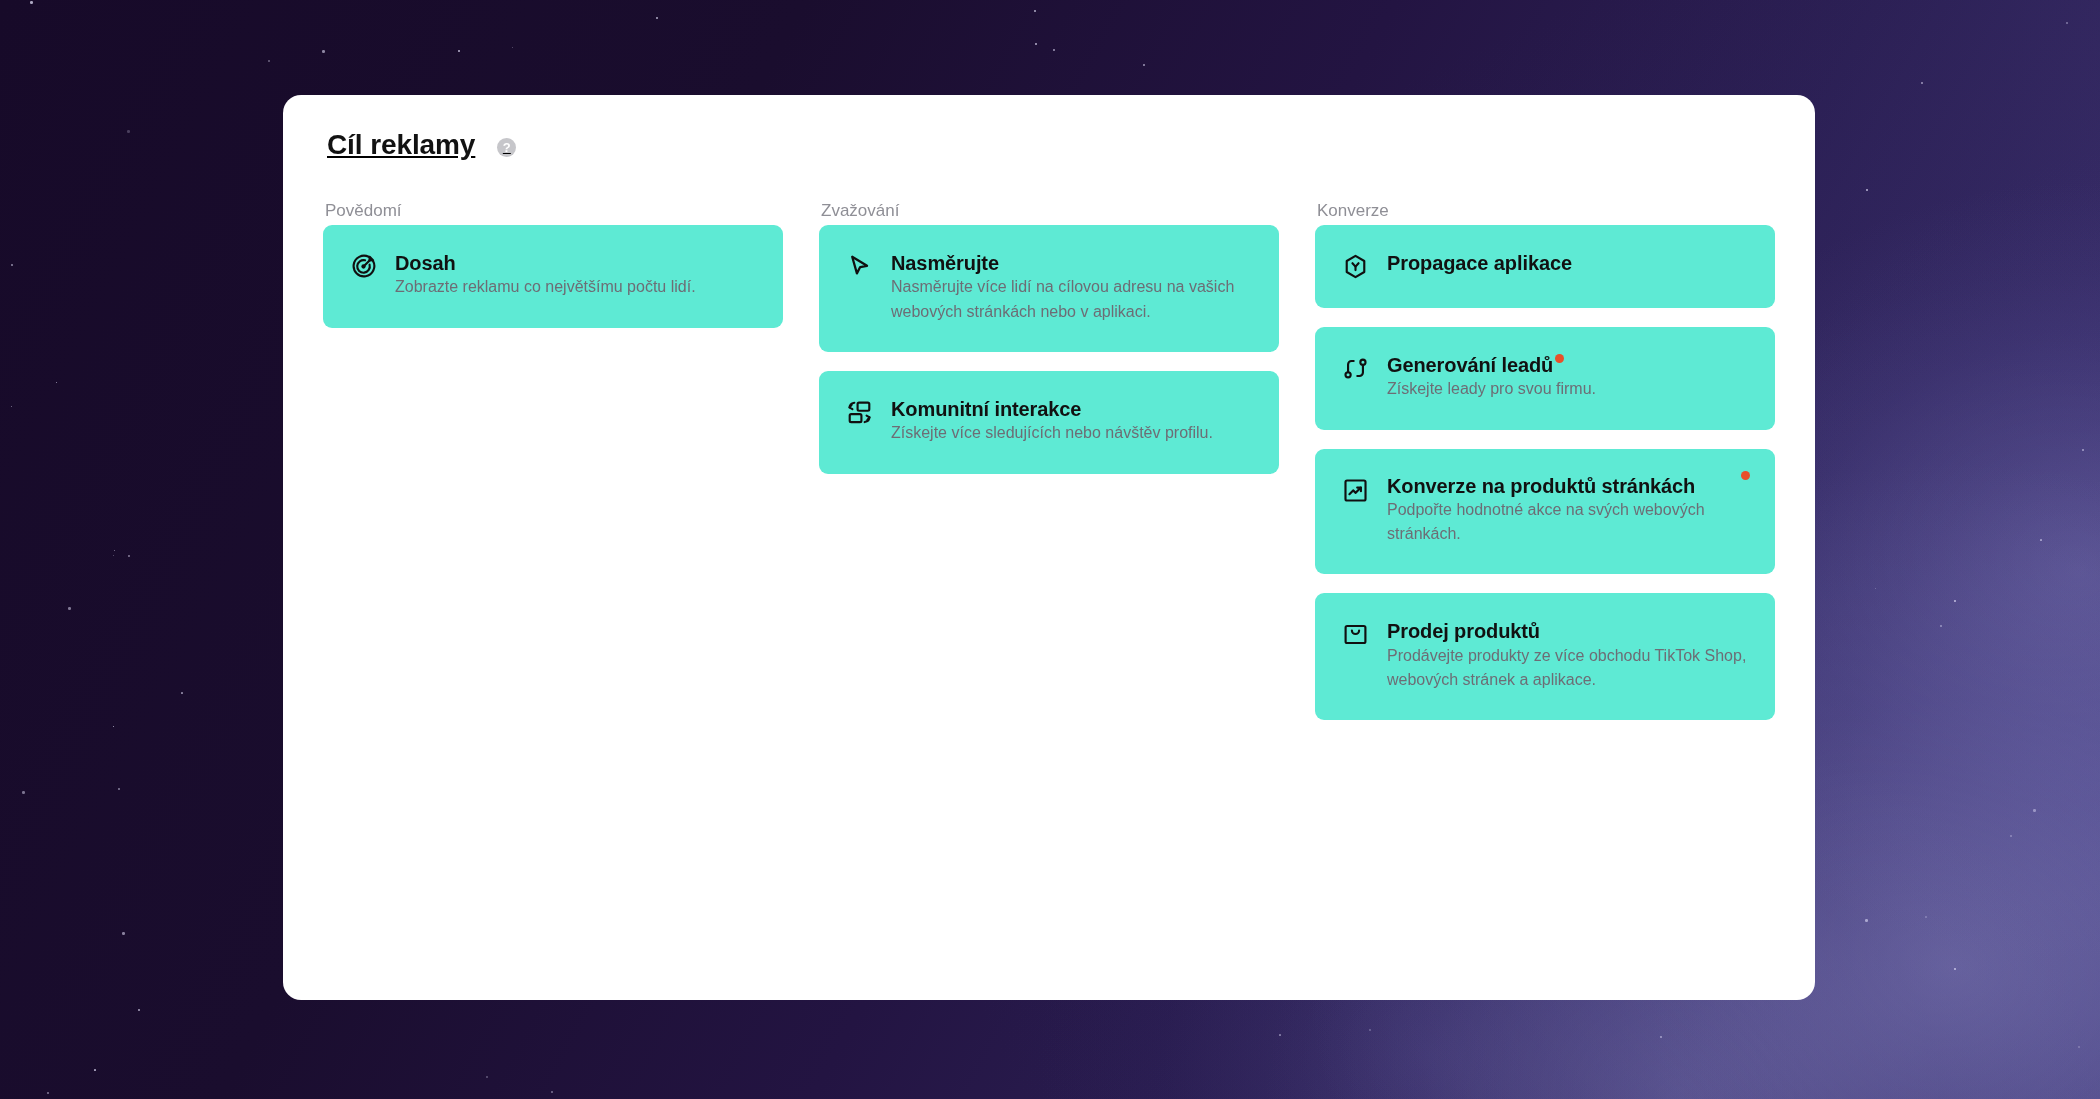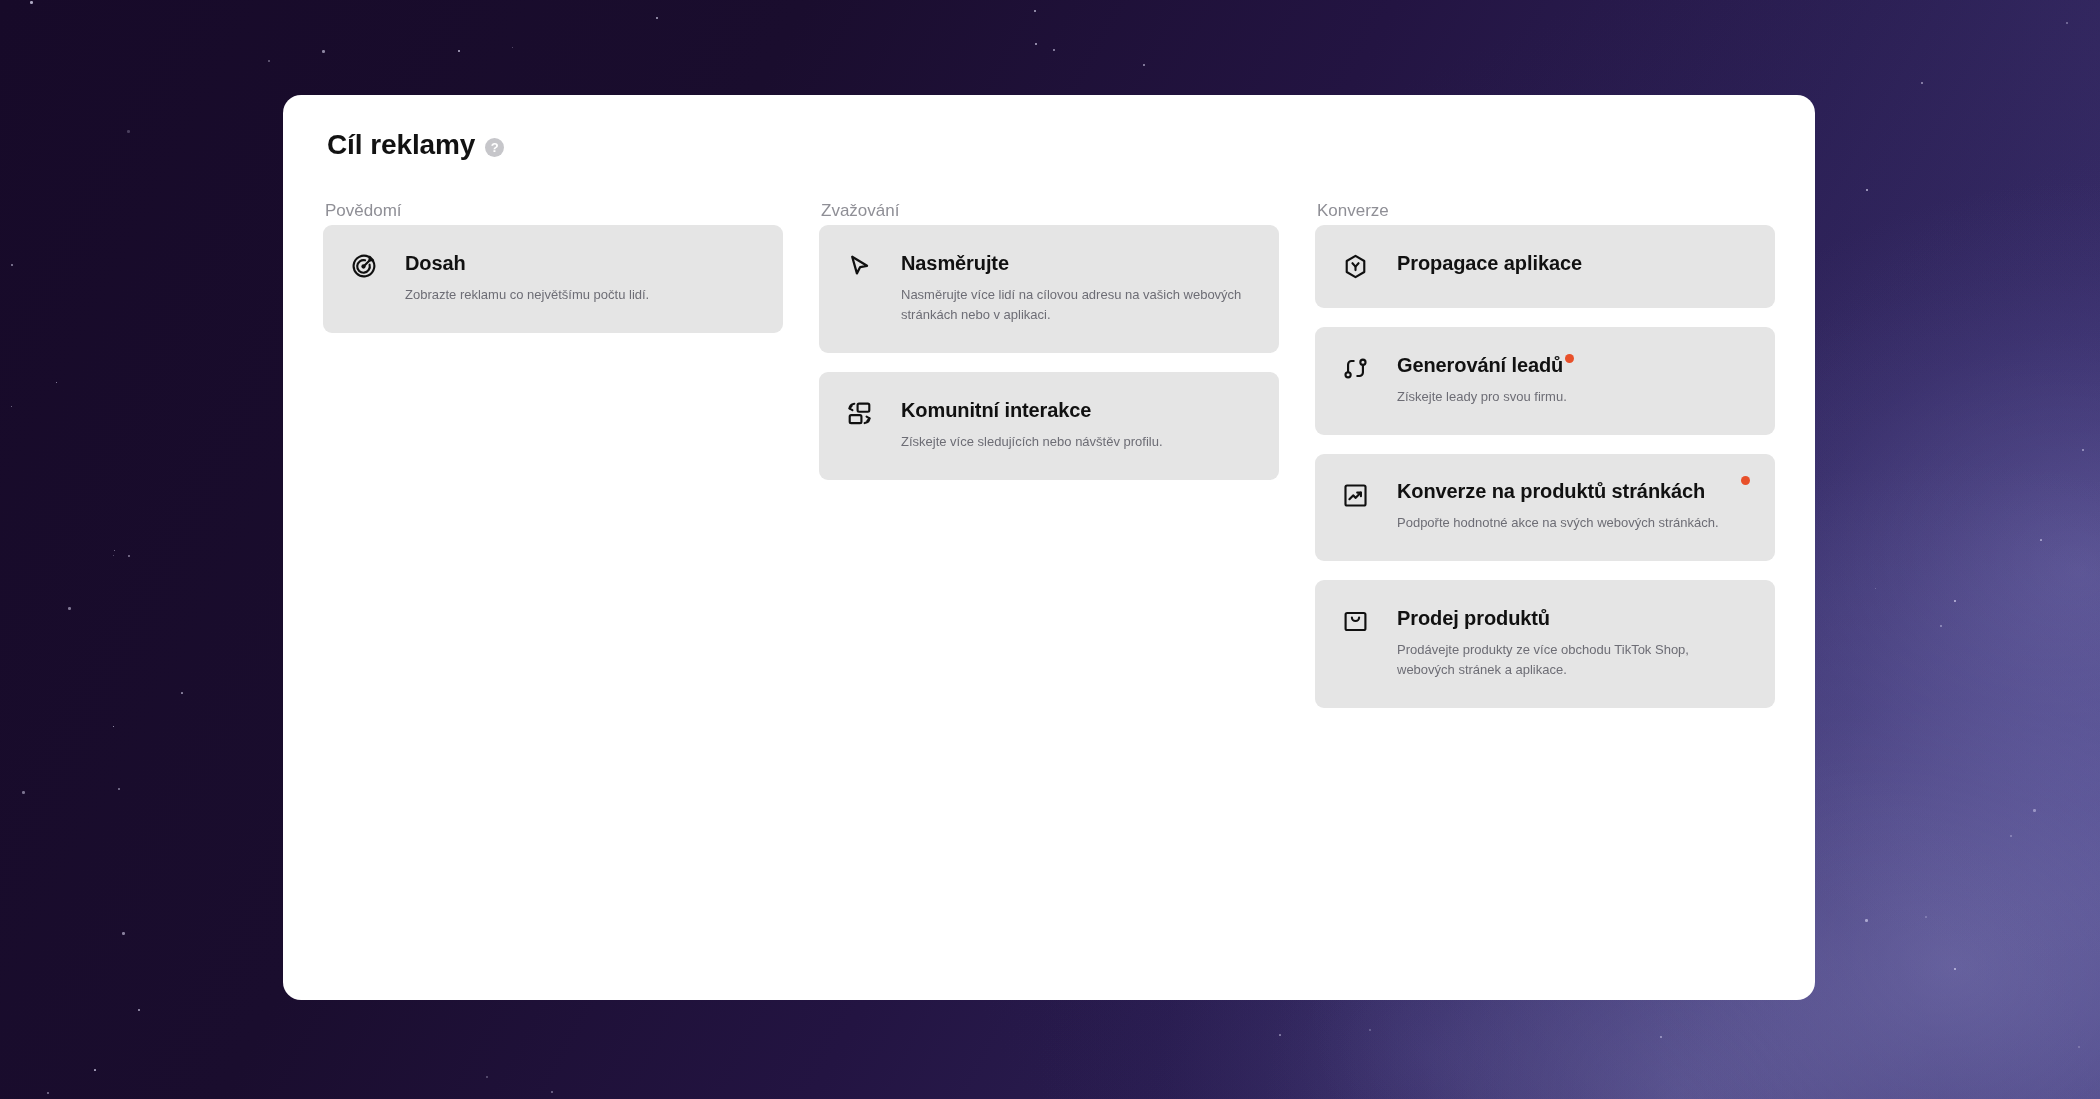--- a/index.html
+++ b/index.html
@@ -51,23 +51,24 @@
     height: 905px;
     background: #ffffff;
     border-radius: 18px;
     padding: 34px 40px 0 40px;
   }
 
   
   .panel-head {
     display: flex;
     align-items: center;
-    gap: 10px;
+    gap: 22px;
     padding-left: 4px;
     margin-bottom: 40px;
+    text-decoration: underline;
   }
   .panel-title {
     font-size: 28px;
     font-weight: 700;
     color: #121212;
     letter-spacing: -0.1px;
   }
   .help-icon {
     width: 19px;
     height: 19px;
@@ -95,26 +96,26 @@
     font-size: 17px;
     color: #8f8f96;
     font-weight: 400;
     margin-bottom: 4px;
     padding-left: 2px;
   }
 
   
   .card {
     position: relative;
-    background: #e5e5e5;
+    background: #5eead4;
     border-radius: 9px;
     padding: 25px 26px 27px 26px;
     margin-bottom: 19px;
     display: flex;
-    gap: 28px;
+    gap: 18px;
     cursor: pointer;
     border: 1px solid transparent;
   }
 
   .card-icon {
     flex: 0 0 auto;
     width: 27px;
     height: 27px;
     margin-top: 2px;
     color: #101010;
@@ -150,25 +151,24 @@
     position: absolute;
     top: 21px;
     right: 24px;
     width: 9px;
     height: 9px;
     border-radius: 50%;
     background: #e8502a;
   }
 
   .card-desc {
-    font-size: 13px;
+    font-size: 16px;
     color: #6d6d75;
     line-height: 1.52;
     font-weight: 400;
-    margin-top: 10px;
   }
   .card-title-row { display: block; }
 </style>
 </head>
 <body>
 
 <div id="backdrop">
   <div id="stars">
       <i style="left:512px;top:47px;width:1.3px;height:1.3px;opacity:0.36"></i>
       <i style="left:1143px;top:64px;width:1.8px;height:1.8px;opacity:0.61"></i>

